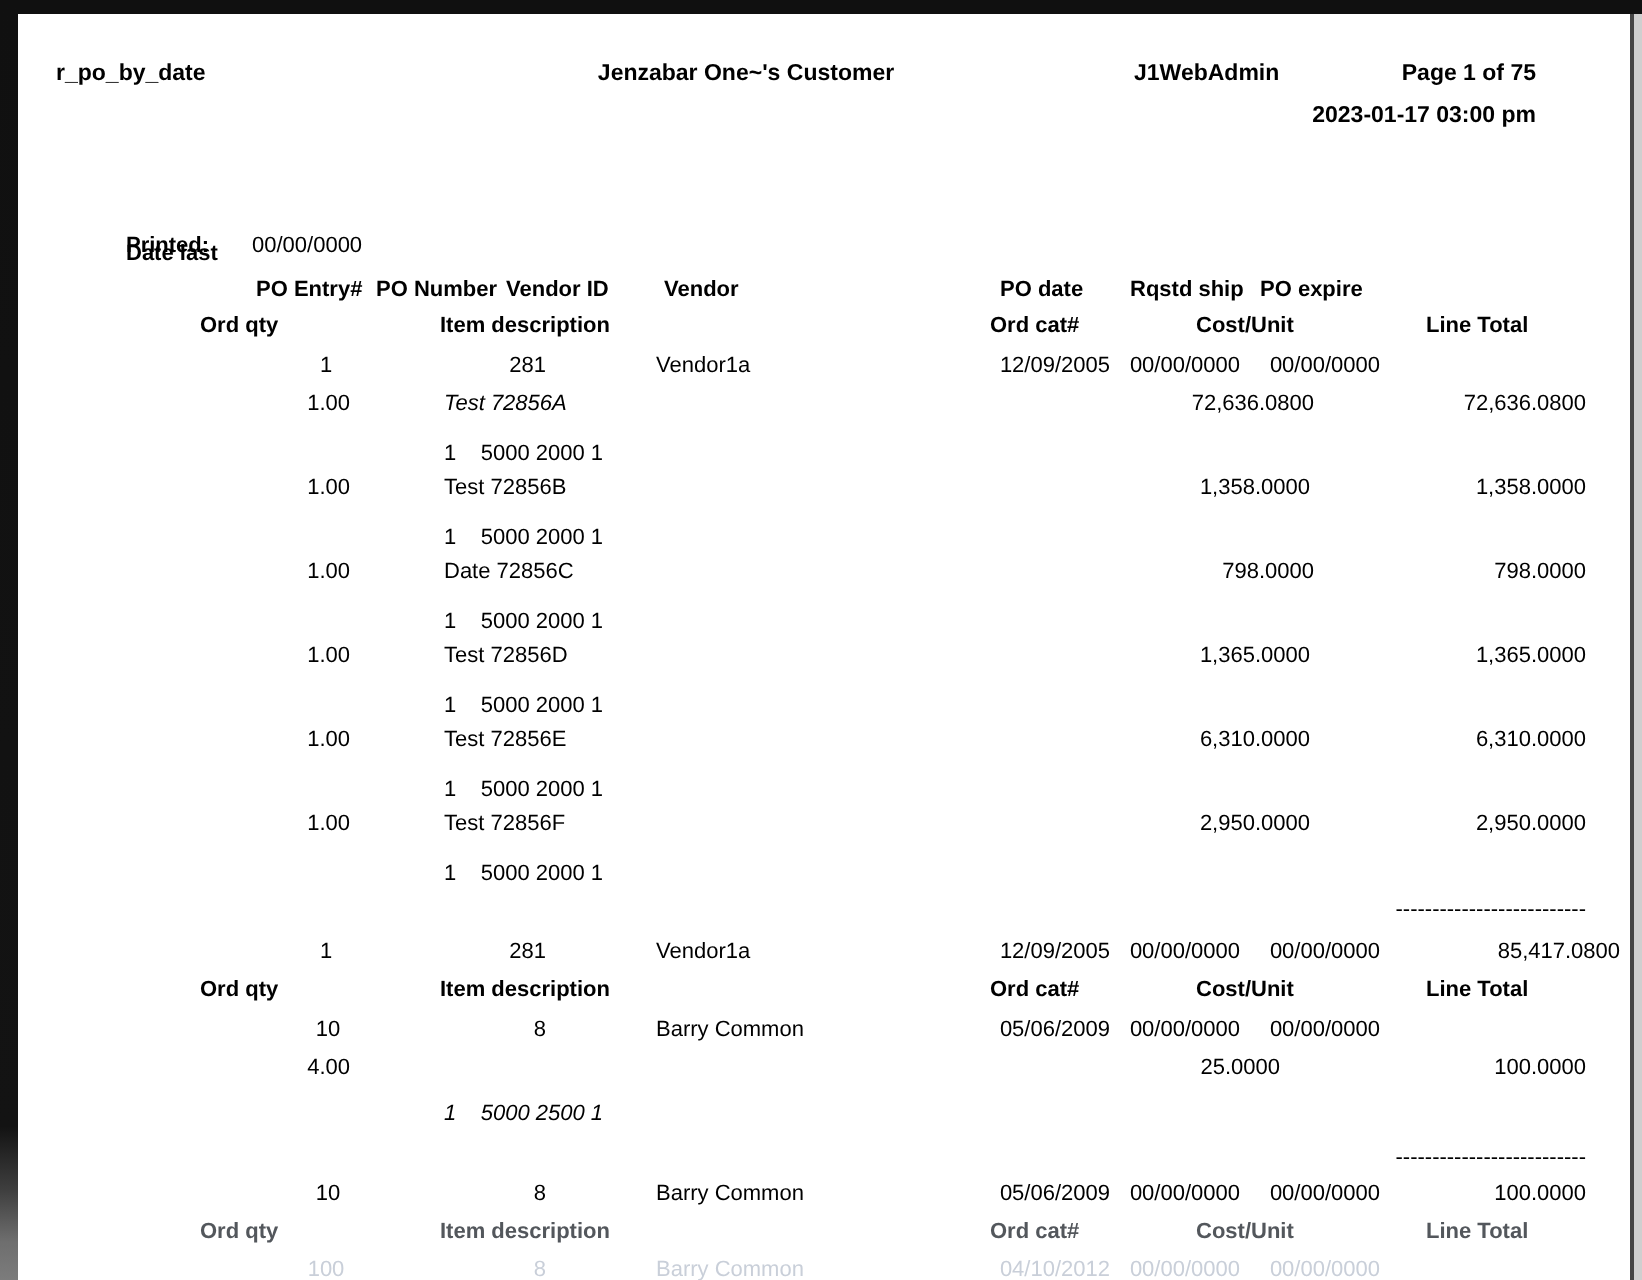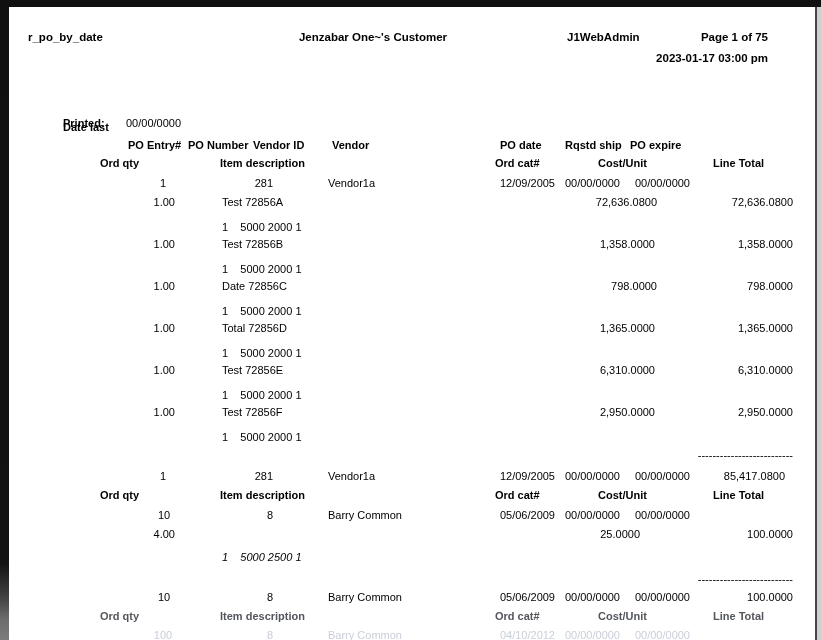--- a/index.html
+++ b/index.html
@@ -45,57 +45,57 @@
       <span class="seg b" style="top: 158px; left: 495px;">Ord cat#</span>
       <span class="seg b" style="top: 158px; left: 598px;">Cost/Unit</span>
       <span class="seg b" style="top: 158px; left: 713px;">Line Total</span>
       <span class="seg cx" style="top: 178px; left: 163px;">1</span>
       <span class="seg" style="top: 178px; right: 548px;">281</span>
       <span class="seg" style="top: 178px; left: 328px;">Vendor1a</span>
       <span class="seg" style="top: 178px; right: 266px;">12/09/2005</span>
       <span class="seg" style="top: 178px; right: 201px;">00/00/0000</span>
       <span class="seg" style="top: 178px; right: 131px;">00/00/0000</span>
       <span class="seg" style="top: 197px; right: 646px;">1.00</span>
-      <span class="seg" style="top: 197px; left: 222px;">Test 72856A</span>
+      <span class="seg" style="top: 197px; left: 222px; font-style: italic;">Test 72856A</span>
       <span class="seg" style="top: 197px; right: 164px;">72,636.0800</span>
       <span class="seg" style="top: 197px; right: 28px;">72,636.0800</span>
       <span class="seg" style="top: 222px; left: 222px;">1    5000 2000 1</span>
       <span class="seg" style="top: 239px; right: 646px;">1.00</span>
       <span class="seg" style="top: 239px; left: 222px;">Test 72856B</span>
       <span class="seg" style="top: 239px; right: 166px;">1,358.0000</span>
       <span class="seg" style="top: 239px; right: 28px;">1,358.0000</span>
       <span class="seg" style="top: 264px; left: 222px;">1    5000 2000 1</span>
       <span class="seg" style="top: 281px; right: 646px;">1.00</span>
       <span class="seg" style="top: 281px; left: 222px;">Date 72856C</span>
       <span class="seg" style="top: 281px; right: 164px;">798.0000</span>
       <span class="seg" style="top: 281px; right: 28px;">798.0000</span>
       <span class="seg" style="top: 306px; left: 222px;">1    5000 2000 1</span>
       <span class="seg" style="top: 323px; right: 646px;">1.00</span>
-      <span class="seg" style="top: 323px; left: 222px;">Total 72856D</span>
+      <span class="seg" style="top: 323px; left: 222px;">Test 72856D</span>
       <span class="seg" style="top: 323px; right: 166px;">1,365.0000</span>
       <span class="seg" style="top: 323px; right: 28px;">1,365.0000</span>
       <span class="seg" style="top: 348px; left: 222px;">1    5000 2000 1</span>
       <span class="seg" style="top: 365px; right: 646px;">1.00</span>
       <span class="seg" style="top: 365px; left: 222px;">Test 72856E</span>
       <span class="seg" style="top: 365px; right: 166px;">6,310.0000</span>
       <span class="seg" style="top: 365px; right: 28px;">6,310.0000</span>
       <span class="seg" style="top: 390px; left: 222px;">1    5000 2000 1</span>
       <span class="seg" style="top: 407px; right: 646px;">1.00</span>
       <span class="seg" style="top: 407px; left: 222px;">Test 72856F</span>
       <span class="seg" style="top: 407px; right: 166px;">2,950.0000</span>
       <span class="seg" style="top: 407px; right: 28px;">2,950.0000</span>
       <span class="seg" style="top: 432px; left: 222px;">1    5000 2000 1</span>
       <span class="seg" style="top: 450px; right: 28px;">--------------------------</span>
       <span class="seg cx" style="top: 471px; left: 163px;">1</span>
       <span class="seg" style="top: 471px; right: 548px;">281</span>
       <span class="seg" style="top: 471px; left: 328px;">Vendor1a</span>
       <span class="seg" style="top: 471px; right: 266px;">12/09/2005</span>
       <span class="seg" style="top: 471px; right: 201px;">00/00/0000</span>
       <span class="seg" style="top: 471px; right: 131px;">00/00/0000</span>
-      <span class="seg" style="top: 471px; right: 36px; margin-left: 40px;">85,417.0800</span>
+      <span class="seg" style="top: 471px; right: 11px; margin-left: 40px;">85,417.0800</span>
       <span class="seg b" style="top: 490px; left: 100px;">Ord qty</span>
       <span class="seg b" style="top: 490px; left: 220px;">Item description</span>
       <span class="seg b" style="top: 490px; left: 495px;">Ord cat#</span>
       <span class="seg b" style="top: 490px; left: 598px;">Cost/Unit</span>
       <span class="seg b" style="top: 490px; left: 713px;">Line Total</span>
       <span class="seg cx" style="top: 510px; left: 164px;">10</span>
       <span class="seg" style="top: 510px; right: 548px;">8</span>
       <span class="seg" style="top: 510px; left: 328px;">Barry Common</span>
       <span class="seg" style="top: 510px; right: 266px;">05/06/2009</span>
       <span class="seg" style="top: 510px; right: 201px;">00/00/0000</span>

